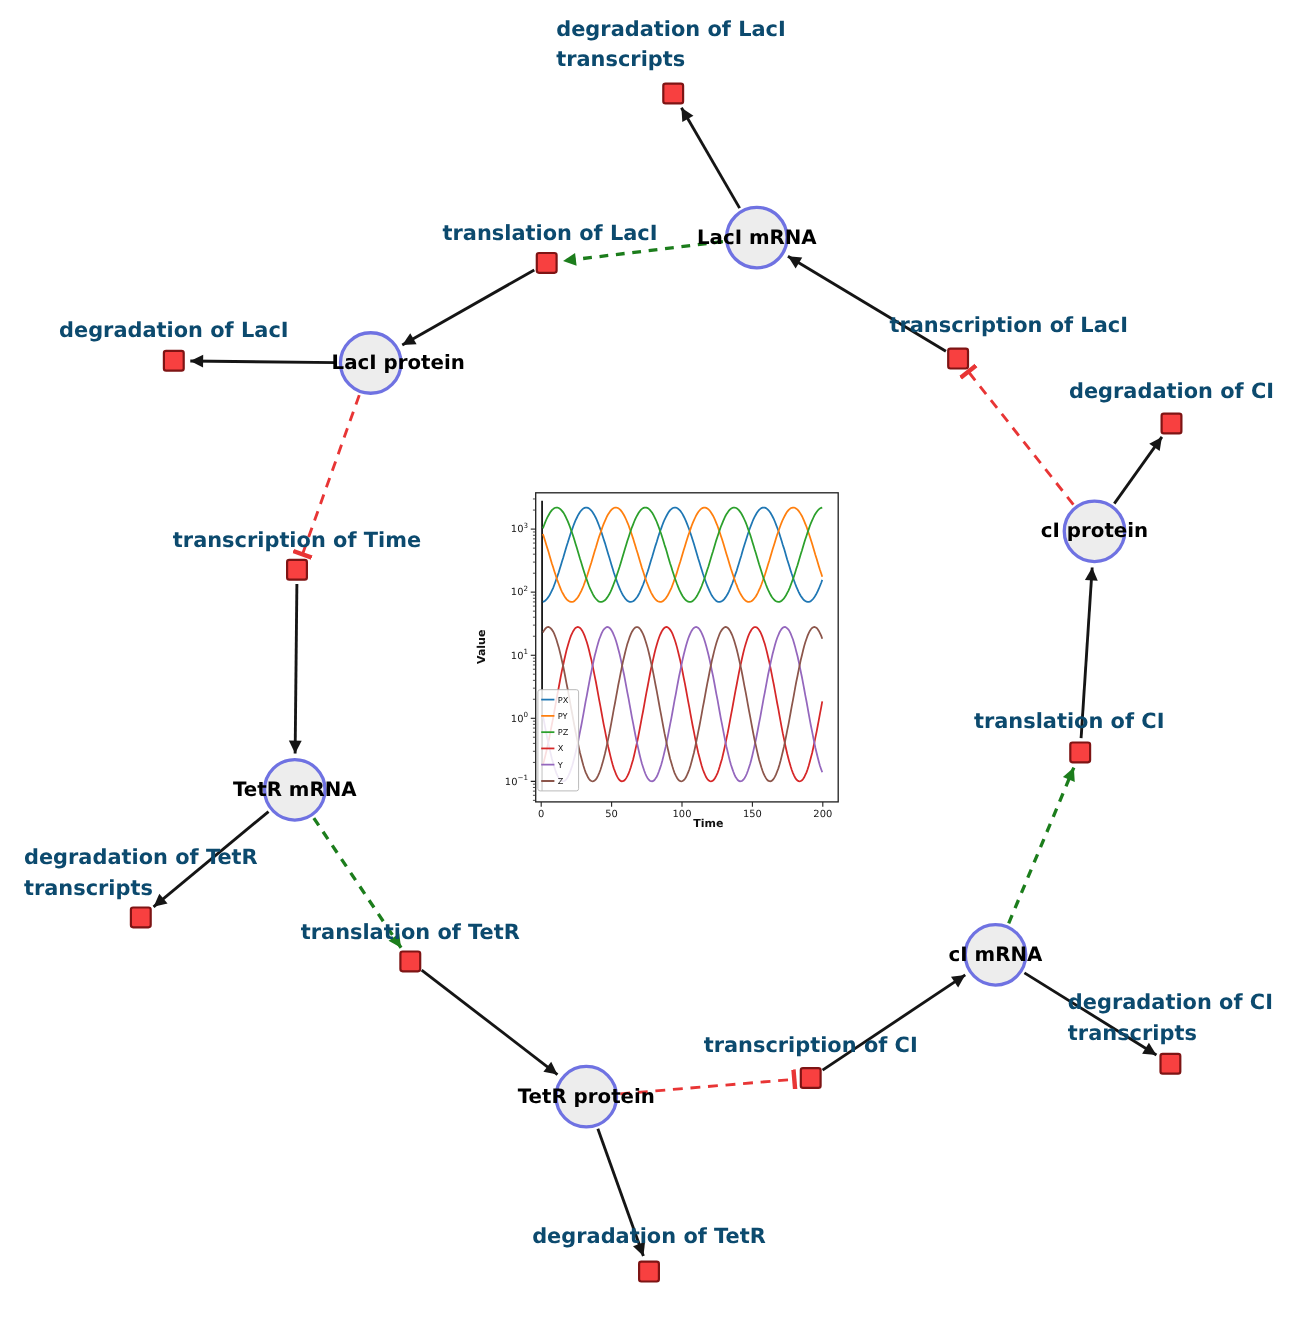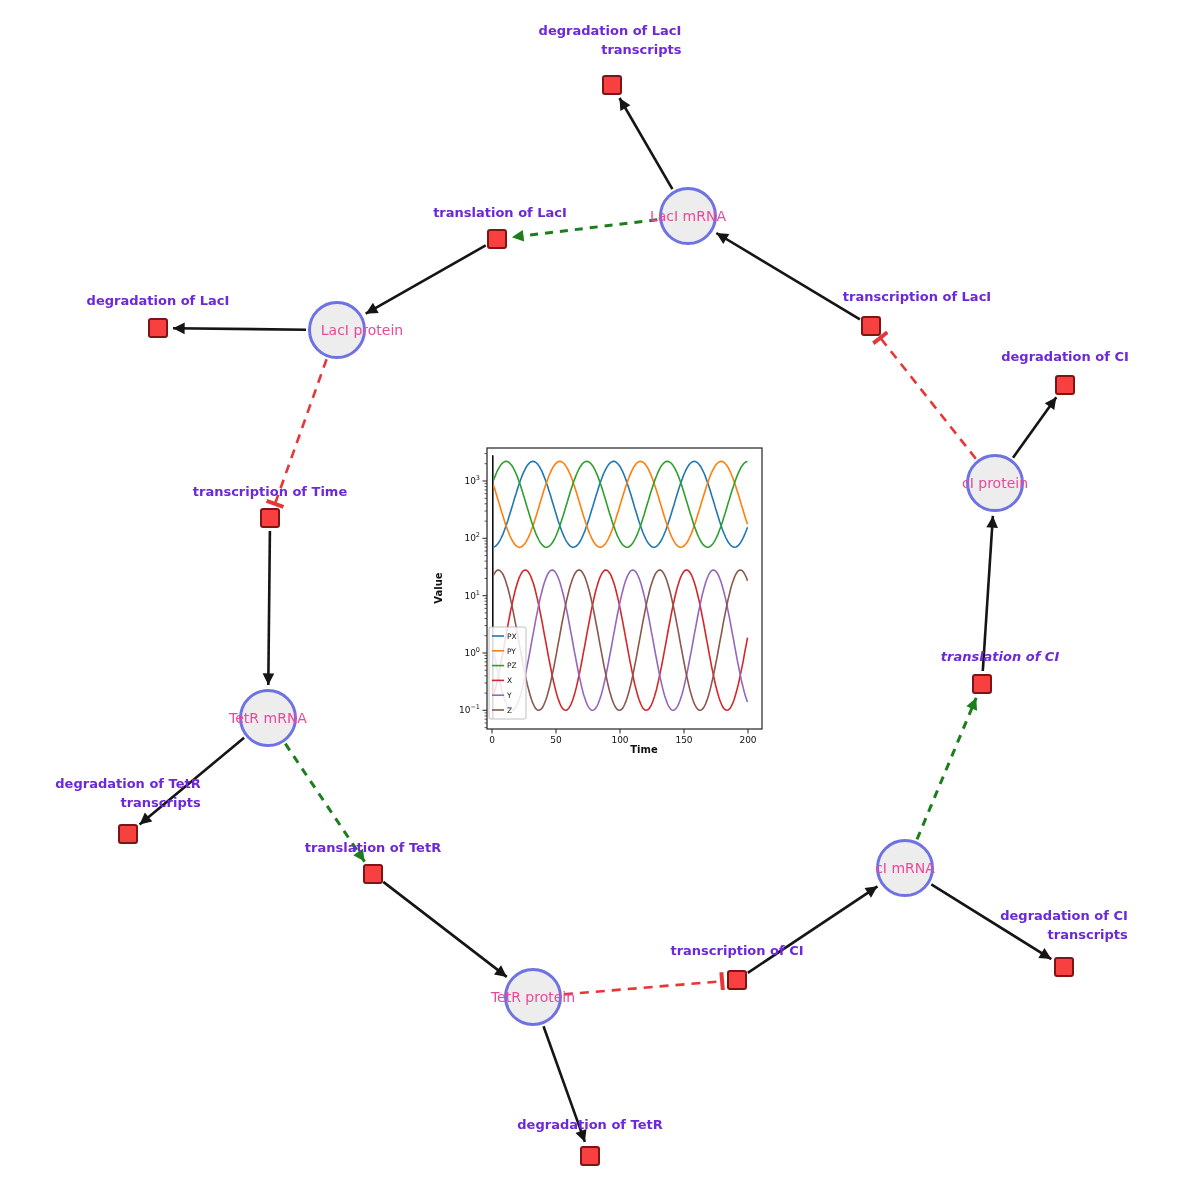--- a/index.html
+++ b/index.html
@@ -5,24 +5,24 @@
   html,body{margin:0;padding:0;background:#ffffff;}
   #canvas{position:relative;width:1189px;height:1200px;background:#fff;
           font-family:"DejaVu Sans","Liberation Sans",sans-serif;overflow:hidden;}
   #edge-layer{position:absolute;left:0;top:0;z-index:1;}
   .species-node{position:absolute;width:58px;height:58px;border-radius:50%;
                 background:#ededed;border:3px solid #6f72e2;box-sizing:border-box;
                 transform:translate(-50%,-50%);z-index:2;}
   .reaction-node{position:absolute;width:20px;height:20px;background:#f84040;
                  border:2.5px solid #7e1414;border-radius:3px;box-sizing:border-box;
                  transform:translate(-50%,-50%);z-index:2;}
-  .species-label{position:absolute;transform:translate(-50%,-50%);font-size:14px;
-                 color:#ec4899;white-space:nowrap;z-index:3;}
-  .reaction-label{position:absolute;transform:translate(-50%,-50%);font-size:13px;
-                  font-weight:bold;color:#6d28d9;white-space:pre;text-align:right;
+  .species-label{position:absolute;transform:translate(-50%,-50%);font-size:18px;
+                 color:#000000;white-space:nowrap;z-index:3;font-weight:bold;}
+  .reaction-label{position:absolute;transform:translate(-50%,-50%);font-size:19px;
+                  font-weight:bold;color:#0c4a6e;white-space:pre;text-align:left;
                   line-height:1.45;z-index:3;}
   #inset-chart{position:absolute;left:428px;top:438px;width:345px;height:326px;
                background:#fff;z-index:4;}
   .axis-label{position:absolute;font-size:10px;font-weight:bold;color:#111;}
   #xlabel{left:196px;top:306px;transform:translateX(-50%);margin-left:20px;}
   #ylabel{left:10px;top:150px;transform:translate(-50%,-50%) rotate(-90deg);}
 </style>
 </head>
 <body>
 
@@ -78,21 +78,21 @@
       <div class="reaction-label" style="left: 500px; top: 213px;">translation of LacI</div>
       <div class="reaction-node" style="left: 871px; top: 326px;"></div>
       <div class="reaction-label" style="left: 869px; top: 297px; margin-left: 48px;">transcription of LacI</div>
       <div class="reaction-node" style="left: 158px; top: 328px;"></div>
       <div class="reaction-label" style="left: 158px; top: 301px;">degradation of LacI</div>
       <div class="reaction-node" style="left: 1065px; top: 385px;"></div>
       <div class="reaction-label" style="left: 1065px; top: 357px;">degradation of CI</div>
       <div class="reaction-node" style="left: 270px; top: 518px;"></div>
       <div class="reaction-label" style="left: 270px; top: 492px;">transcription of Time</div>
       <div class="reaction-node" style="left: 982px; top: 684px;"></div>
-      <div class="reaction-label" style="left: 1000px; top: 657px; font-style: italic;">translation of CI</div>
+      <div class="reaction-label" style="left: 972px; top: 657px;">translation of CI</div>
       <div class="reaction-node" style="left: 128px; top: 834px;"></div>
       <div class="reaction-label" style="left: 128px; top: 794px;">degradation of TetR
 transcripts</div>
       <div class="reaction-node" style="left: 373px; top: 874px;"></div>
       <div class="reaction-label" style="left: 373px; top: 848px;">translation of TetR</div>
       <div class="reaction-node" style="left: 737px; top: 980px;"></div>
       <div class="reaction-label" style="left: 737px; top: 951px;">transcription of CI</div>
       <div class="reaction-node" style="left: 1064px; top: 967px;"></div>
       <div class="reaction-label" style="left: 1064px; top: 926px;">degradation of CI
 transcripts</div>

